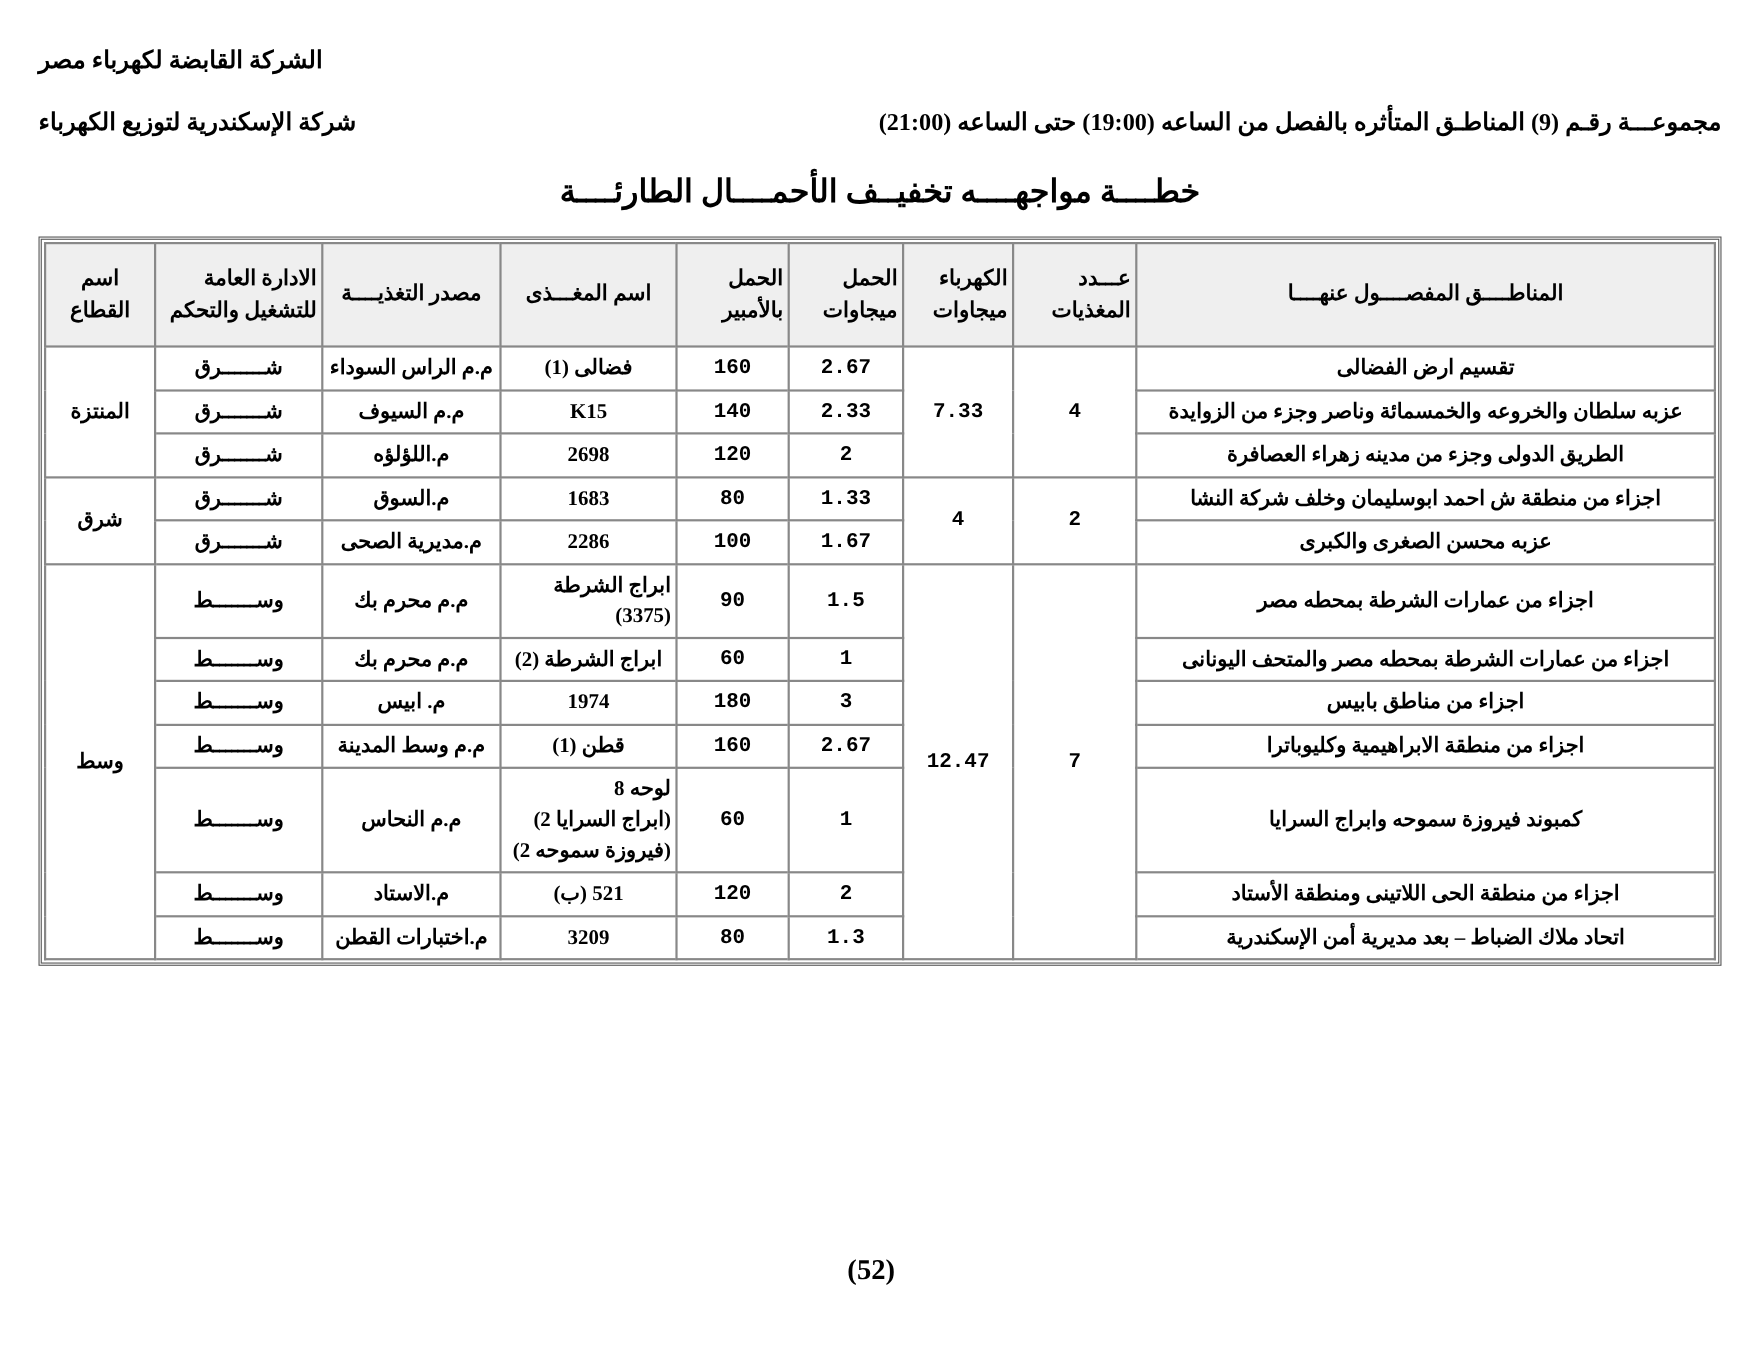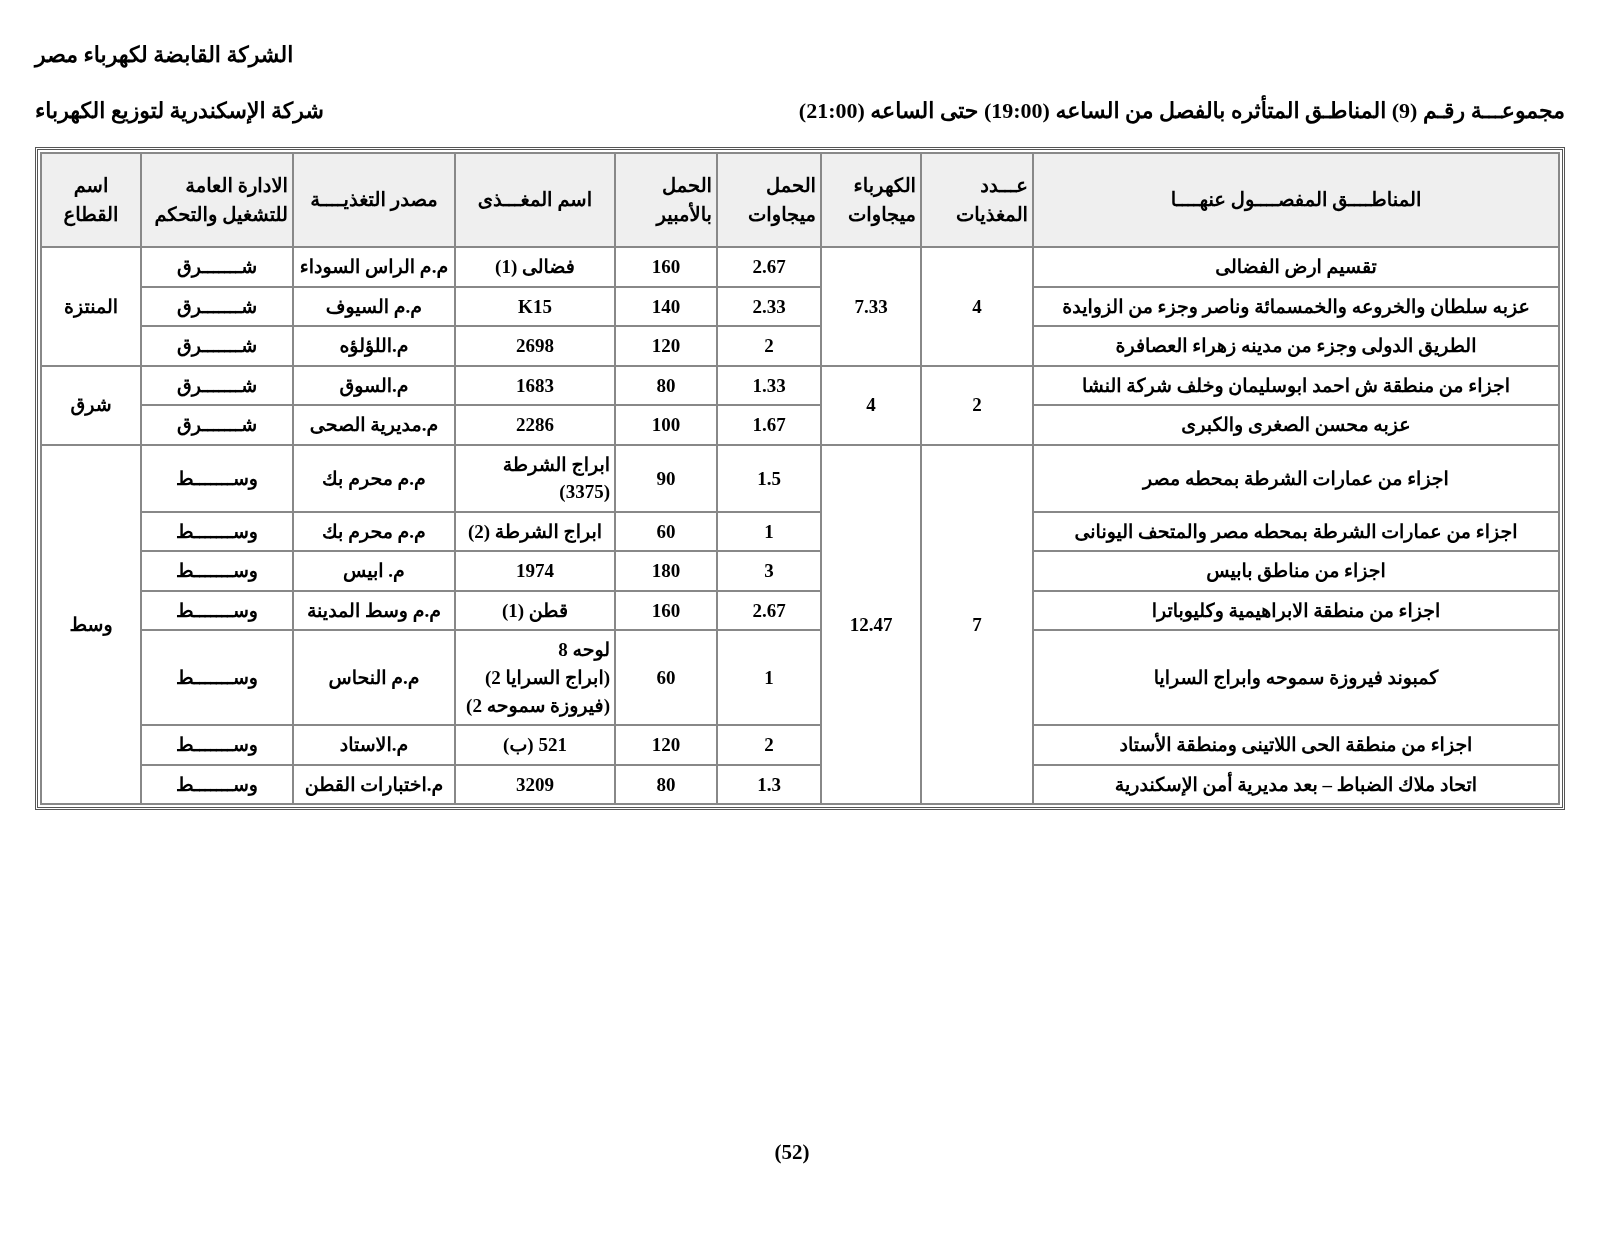--- a/index.html
+++ b/index.html
@@ -101,52 +101,53 @@
   .c-mw       { width: 104px; }
   .c-total    { width: 100px; }
   .c-count    { width: 112px; }
   .c-areas    { width: auto; }
 
   td.areas-cell {
     font-size: 19px;
     padding: 6px 10px;
   }
   td.num {
-    font-family: Liberation Serif, serif;
+    font-family: Liberation Mono, monospace;
   }
   .multi {
     display: block;
     text-align: right;
   }
 
   .page-no {
     position: absolute;
     left: 0;
     right: 16px;
     top: 1098px;
     text-align: center;
-    font-size: 21px;
+    font-size: 26px;
     font-weight: bold;
     direction: ltr;
   }
 </style>
 </head>
 <body>
 
 <div class="page">
 
   <div class="hdr-row hdr-line1">
     <div class="org-name">الشركة القابضة لكهرباء مصر</div>
   </div>
 
   <div class="hdr-row hdr-line2">
     <div class="org-name">شركة الإسكندرية لتوزيع الكهرباء</div>
     <div class="group-line">مجموعـــة رقـم (9) المناطـق المتأثره بالفصل من الساعه (19:00) حتى الساعه (21:00)</div>
   </div>
 
+  <div class="doc-title">خطــــة مواجهــــه تخفيــف الأحمــــال الطارئــــة</div>
 
   <div class="table-wrap">
     <table class="plan">
       <thead>
         <tr>
           <th class="c-areas">المناطــــق المفصــــول عنهــــا</th>
           <th class="c-count">
             <span class="multi">عـــدد</span>
             <span class="multi">المغذيات</span>
           </th>

